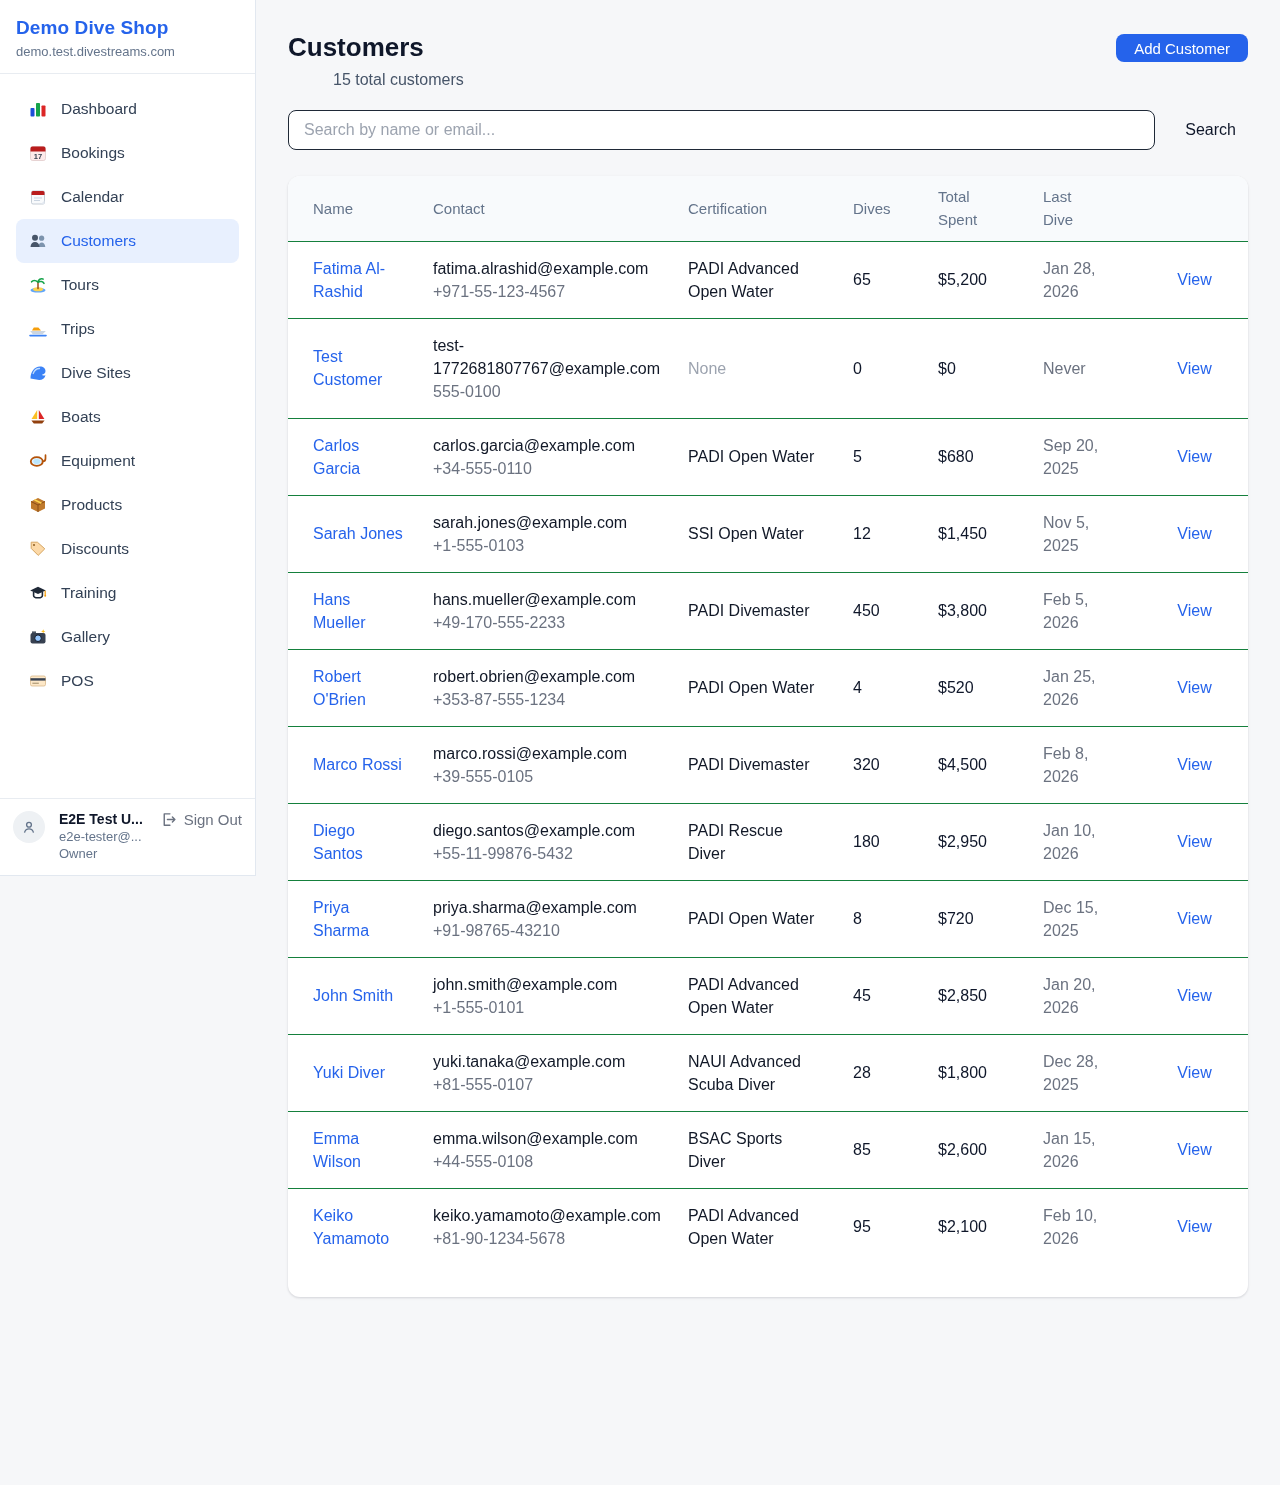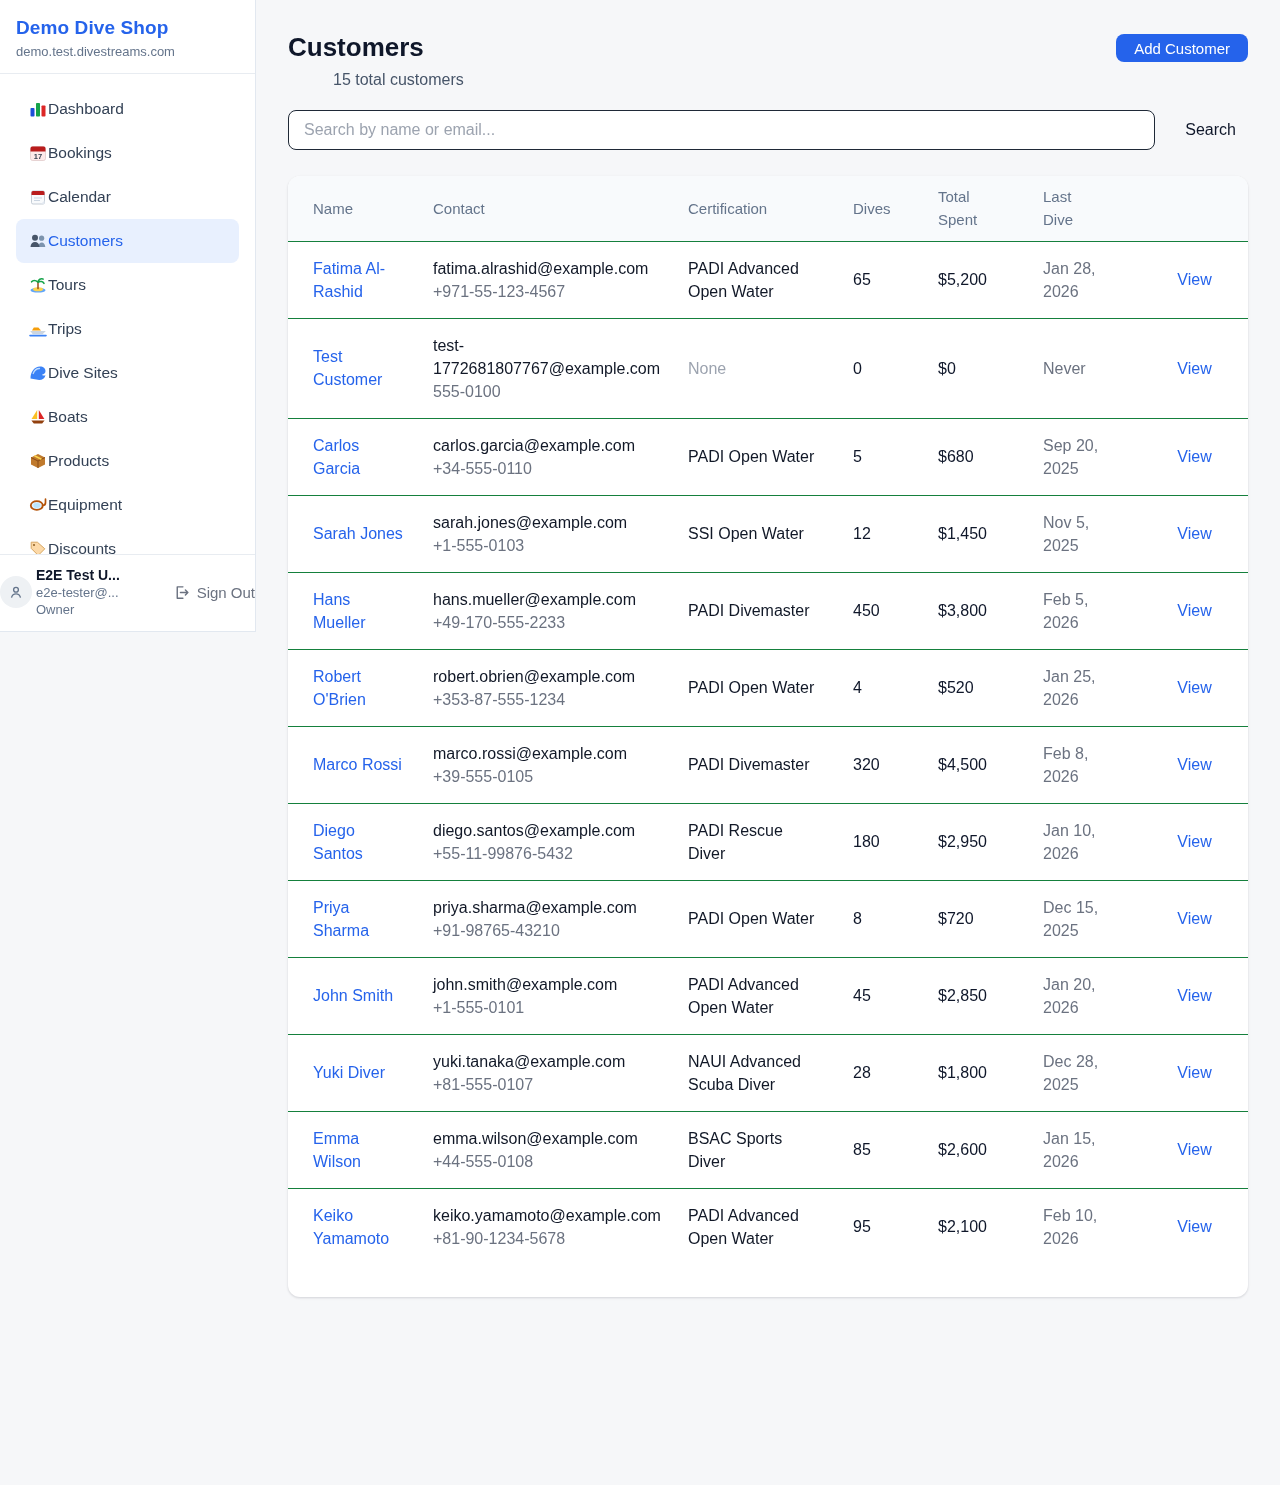--- a/index.html
+++ b/index.html
@@ -6,40 +6,40 @@
   html,body { margin:0; padding:0; }
   body {
     width:1280px; height:1485px; overflow:hidden;
     background:#f6f7f9; color:#0f172a;
     font-family:"Liberation Sans", sans-serif;
   }
   .app { display:flex; align-items:flex-start; }
 
   
   .sidebar {
-    width:256px; height:632px; flex-shrink:0;
+    width:256px; height:876px; flex-shrink:0;
     background:#ffffff;
     border-right:1px solid #e2e8f0; border-bottom:1px solid #e2e8f0;
     display:flex; flex-direction:column;
   }
   .sb-header { padding:17px 16px 14px; border-bottom:1px solid #e8ecf1; }
   .sb-title { color:#2563eb; font-size:19px; font-weight:bold; letter-spacing:.1px; }
   .sb-sub { color:#64748b; font-size:13px; margin-top:5px; }
   .sb-nav { padding:13px 16px 8px; flex:1; overflow:hidden; }
   .nav-item {
-    display:flex; align-items:center; 
+    display:flex; align-items:center; gap:13px;
     height:44px; padding:0 12px; border-radius:8px;
     color:#334155; font-size:15.5px; text-decoration:none; cursor:pointer;
   }
   .nav-item.active { background:#e8f0fe; color:#2563eb; }
   .nav-icon { width:20px; height:18px; display:flex; align-items:center; justify-content:center; flex-shrink:0; }
   .nav-icon svg { display:block; }
   .sb-footer {
-    border-top:1px solid #e8ecf1; padding:12px 0 14px;
-    display:flex; align-items:center; gap:4px;
+    border-top:1px solid #e8ecf1; padding:12px 13px 14px;
+    display:flex; align-items:flex-start; gap:14px;
   }
   .avatar {
     width:32px; height:32px; border-radius:50%; background:#eef1f4;
     display:flex; align-items:center; justify-content:center; flex-shrink:0;
   }
   .user-info { flex:1; min-width:0; }
   .user-name { font-size:14px; font-weight:bold; color:#0f172a; white-space:nowrap; overflow:hidden; }
   .user-email, .user-role { font-size:13px; color:#64748b; white-space:nowrap; overflow:hidden; margin-top:2px; }
   .signout {
     display:flex; align-items:center; gap:7px; flex-shrink:0;
@@ -191,36 +191,36 @@
               <path d="M8.2 2v9H2.6z" fill="#fbbf24"></path>
               <path d="M9.8 2v9h5.6z" fill="#dc2626"></path>
               <path d="M2.4 12.4h13.2l-2.4 3H4.8z" fill="#92400e"></path>
             </svg>
           </span>
     <span class="nav-label">Boats</span>
   </a>
         <a class="nav-item">
     <span class="nav-icon">
             <svg viewBox="0 0 18 18" width="18" height="18">
+              <ellipse cx="7.8" cy="9.5" rx="6" ry="4.4" fill="#e0f2fe" stroke="#b45309" stroke-width="1.8"></ellipse>
+              <path d="M13.6 9.5c2 0 2.9-1.2 2.9-3V3.2" stroke="#b45309" stroke-width="1.7" fill="none" stroke-linecap="round"></path>
+              <ellipse cx="7.8" cy="9.5" rx="3.4" ry="2.4" fill="#bae6fd"></ellipse>
+            </svg>
+          </span>
+    <span class="nav-label">Equipment</span>
+  </a>
+        <a class="nav-item">
+    <span class="nav-icon">
+            <svg viewBox="0 0 18 18" width="18" height="18">
               <path d="M2 5.5 9 2l7 3.5v7L9 16l-7-3.5z" fill="#c07a2d"></path>
               <path d="M2 5.5 9 9l7-3.5M9 9v7" fill="none" stroke="#8a4c16" stroke-width="1"></path>
               <path d="M5.4 3.8l7 3.5" stroke="#fcd34d" stroke-width="1.6"></path>
             </svg>
           </span>
     <span class="nav-label">Products</span>
-  </a>
-        <a class="nav-item">
-    <span class="nav-icon">
-            <svg viewBox="0 0 18 18" width="18" height="18">
-              <ellipse cx="7.8" cy="9.5" rx="6" ry="4.4" fill="#e0f2fe" stroke="#b45309" stroke-width="1.8"></ellipse>
-              <path d="M13.6 9.5c2 0 2.9-1.2 2.9-3V3.2" stroke="#b45309" stroke-width="1.7" fill="none" stroke-linecap="round"></path>
-              <ellipse cx="7.8" cy="9.5" rx="3.4" ry="2.4" fill="#bae6fd"></ellipse>
-            </svg>
-          </span>
-    <span class="nav-label">Equipment</span>
   </a>
         <a class="nav-item">
     <span class="nav-icon">
             <svg viewBox="0 0 18 18" width="18" height="18">
               <path d="M15.8 8.8 9.2 15.4 2.2 8.4V2.2h6.2l7.4 6.6z" fill="#fcd9a8" stroke="#d6a662" stroke-width="1"></path>
               <circle cx="5" cy="5" r="1.1" fill="#92632a"></circle>
             </svg>
           </span>
     <span class="nav-label">Discounts</span>
   </a>

